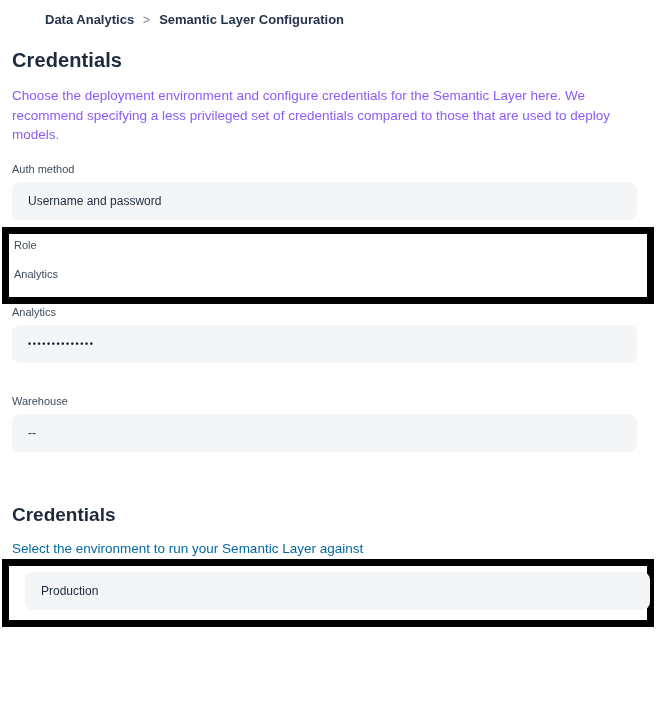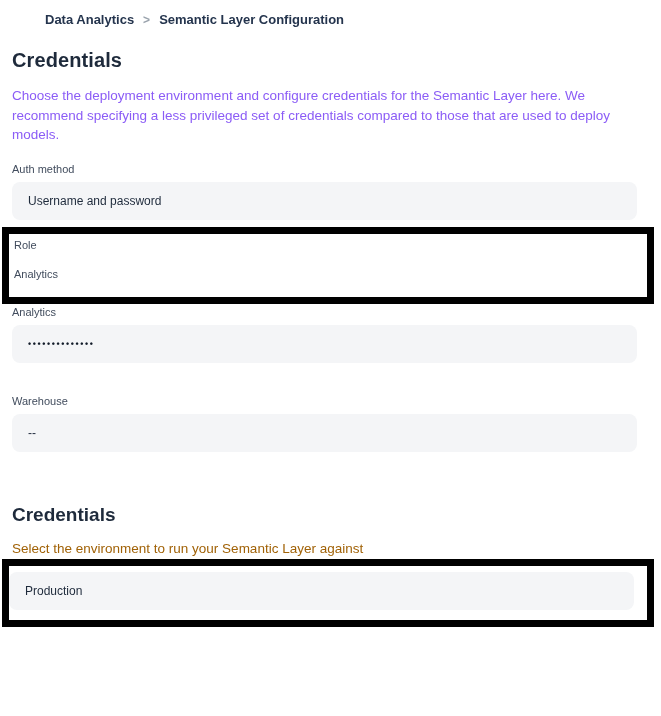--- a/index.html
+++ b/index.html
@@ -50,21 +50,21 @@
   .desc {
     margin: 14px 0 0 12px;
     max-width: 614px;
     font-size: 13.5px;
     line-height: 19.5px;
     color: #8b5cf6;
   }
   .desc-small {
     margin: 15px 0 0 12px;
     font-size: 13.5px;
-    color: #a16207;
+    color: #0369a1;
   }
 
   
   .field-group { margin-left: 12px; }
   .fg-auth { margin-top: 18px; }
   .fg-password { margin-top: 2px; }
   .fg-warehouse { margin-top: 32px; }
 
   .field-label {
     display: block;
@@ -100,21 +100,21 @@
   }
   .hb-credentials {
     margin-top: 7px;
     padding: 5px 0 10px 3px;
   }
   .hb-credentials .field-group { margin-left: 0; }
   .hb-credentials .field-label { margin-left: 2px; }
   .hb-credentials .fg-username { margin-top: 17px; }
   .hb-environment {
     margin-top: 3px;
-    padding: 6px 0 10px 0;
+    padding: 6px 0 10px 16px;
   }
 </style>
 </head>
 <body>
 
 <div class="page">
 
   <nav class="breadcrumb">
     <a class="crumb">Data Analytics</a>
     <span class="sep">&gt;</span>

